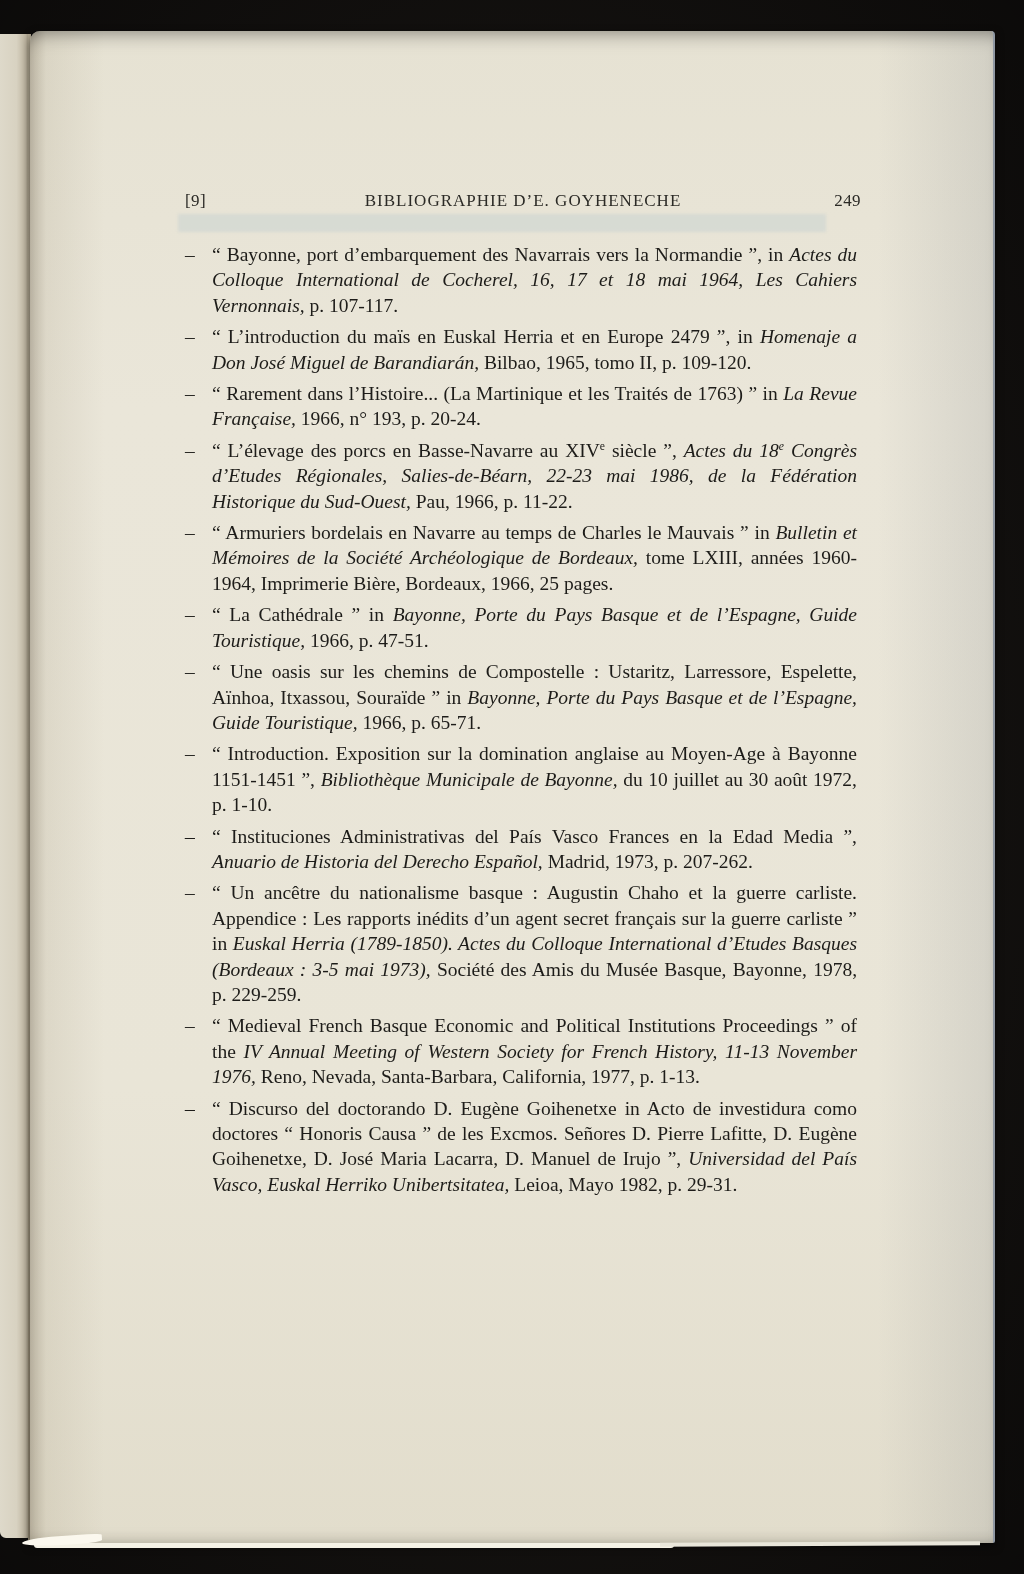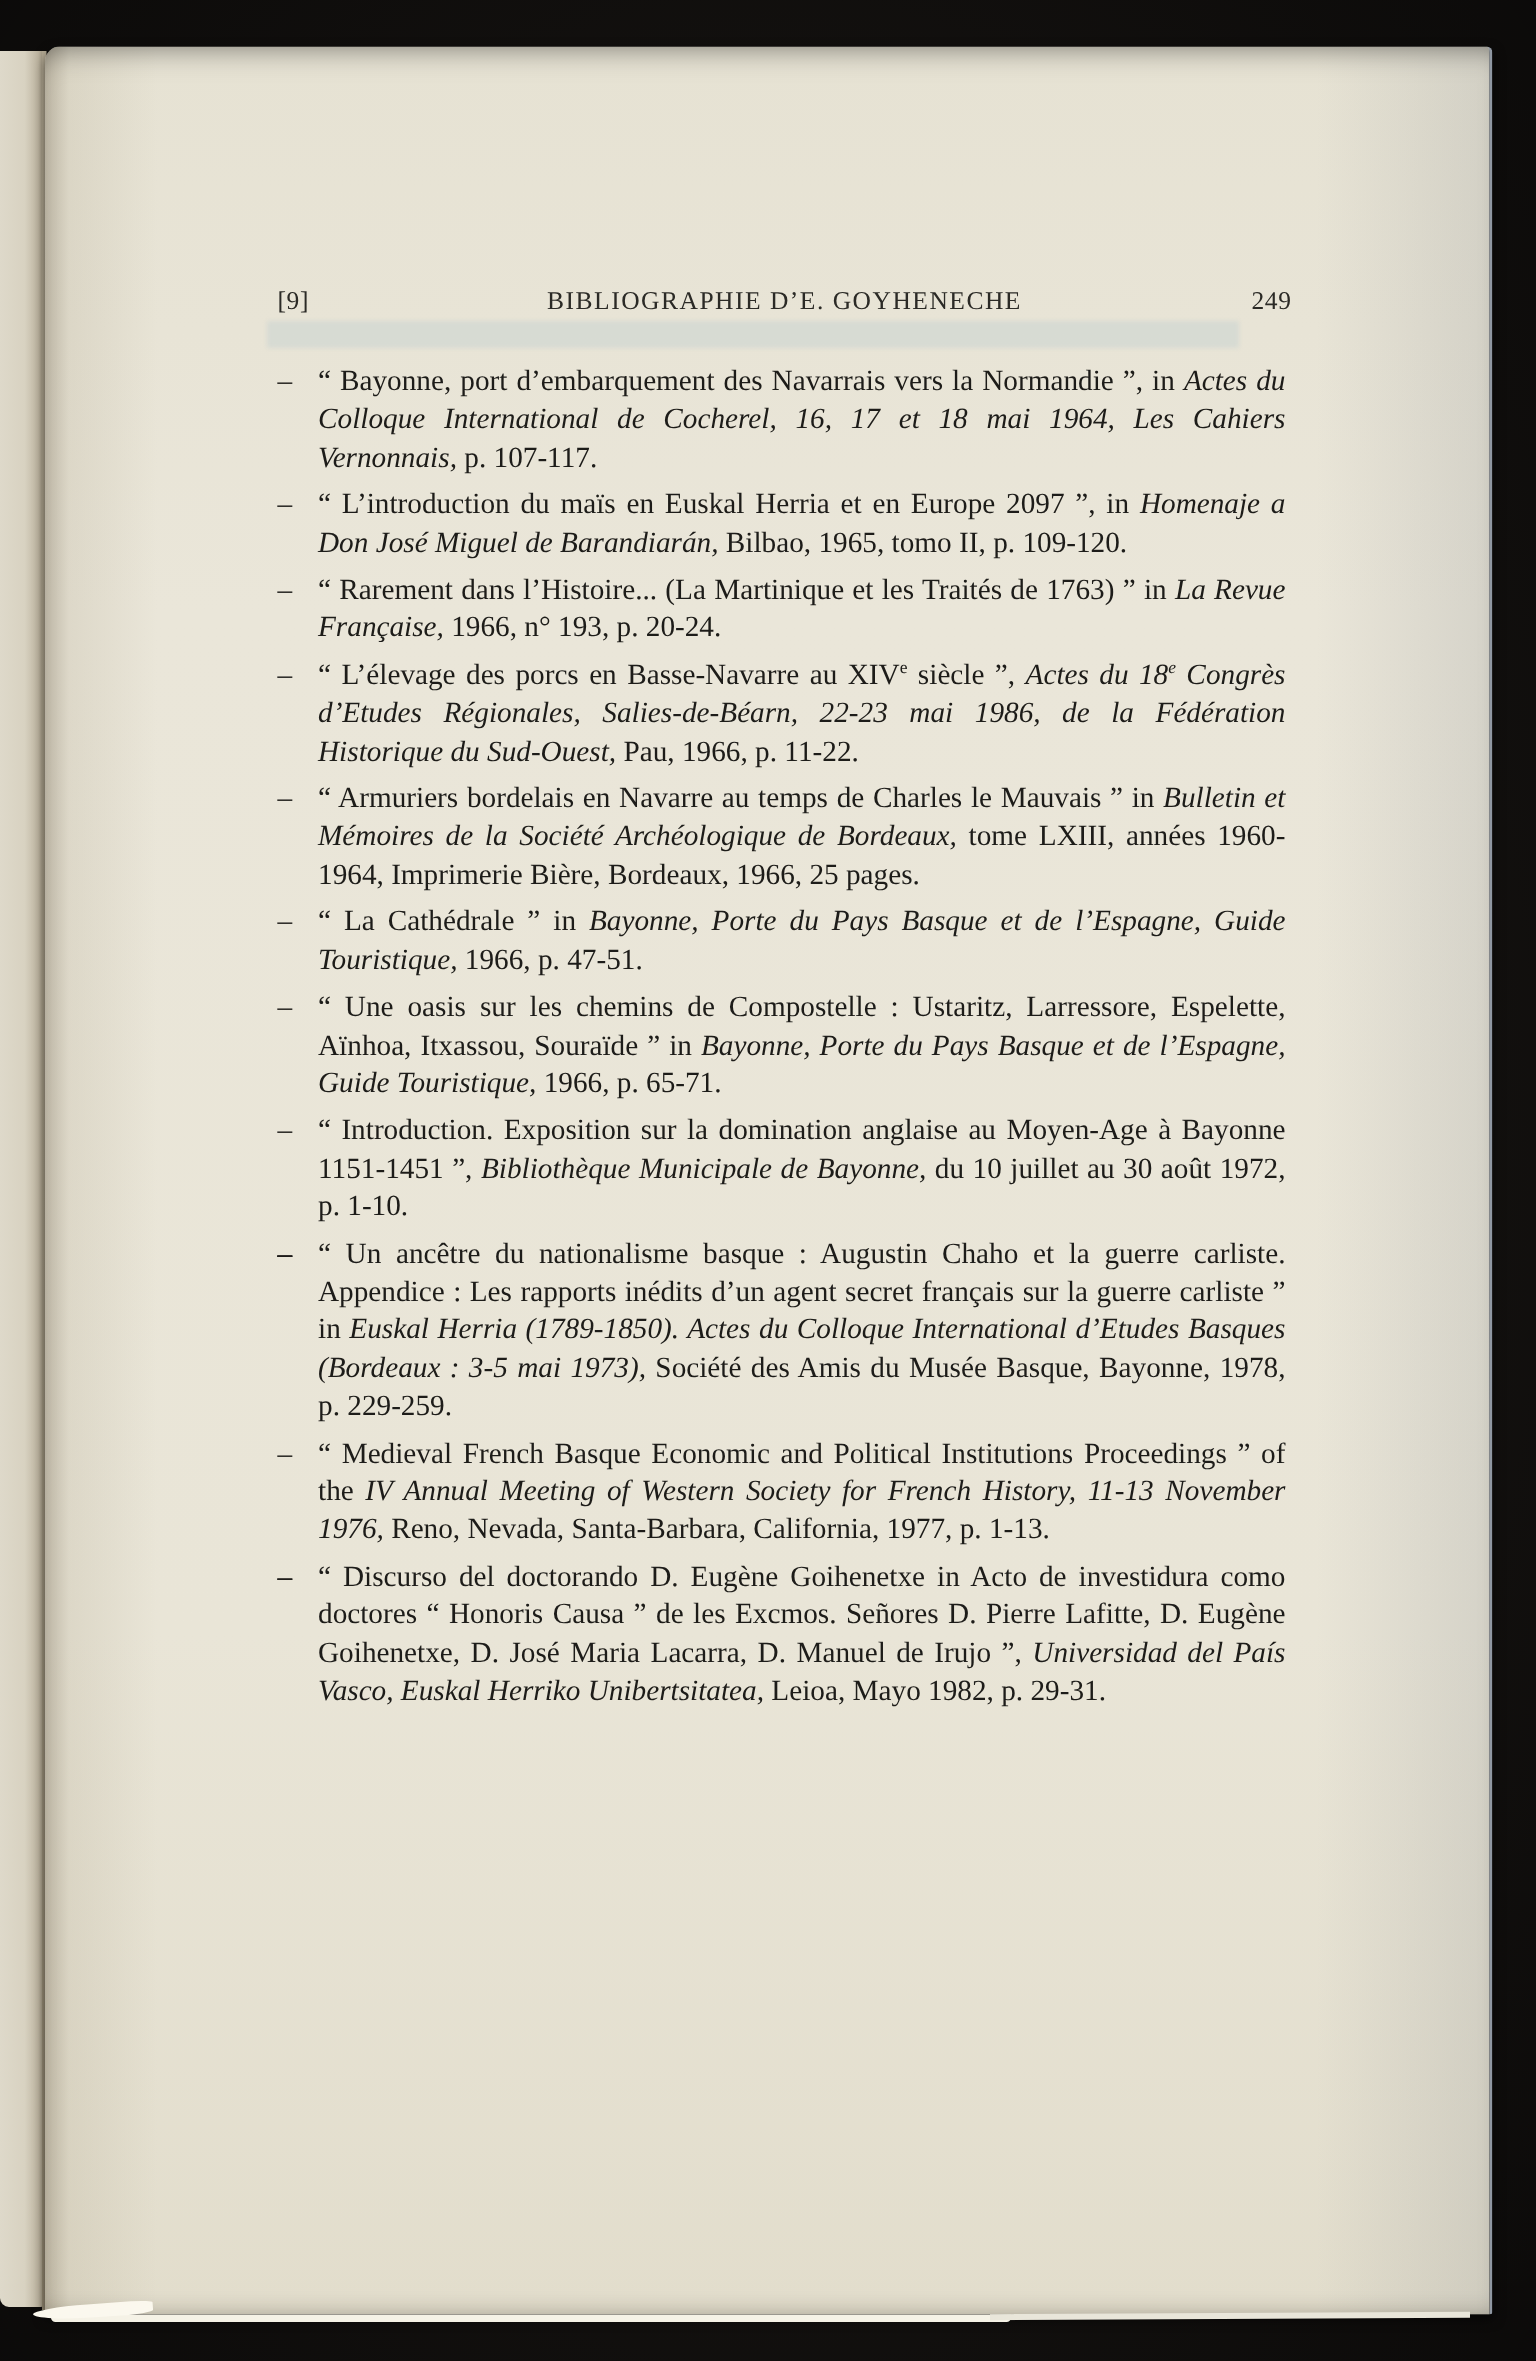--- a/index.html
+++ b/index.html
@@ -78,29 +78,29 @@
 
 <div class="page">
   <div class="header-band"></div>
   <div class="header">
     <span class="h-left">[9]</span>
     <span class="h-center">BIBLIOGRAPHIE D’E. GOYHENECHE</span>
     <span class="h-right">249</span>
   </div>
   <div class="entries">
       <div class="entry"><span class="dash">–</span><span><span>“ Bayonne, port d’embarquement des Navarrais vers la Normandie ”, in </span><span class="i">Actes du Colloque International de Cocherel, 16, 17 et 18 mai 1964, Les Cahiers Vernonnais, </span><span>p. 107-117.</span></span></div>
-      <div class="entry"><span class="dash">–</span><span><span>“ L’introduction du maïs en Euskal Herria et en Europe 2097 ”, in </span><span class="i">Homenaje a Don José Miguel de Barandiarán, </span><span>Bilbao, 1965, tomo II, p. 109-120.</span></span></div>
+      <div class="entry"><span class="dash">–</span><span><span>“ L’introduction du maïs en Euskal Herria et en Europe 2479 ”, in </span><span class="i">Homenaje a Don José Miguel de Barandiarán, </span><span>Bilbao, 1965, tomo II, p. 109-120.</span></span></div>
       <div class="entry"><span class="dash">–</span><span><span>“ Rarement dans l’Histoire... (La Martinique et les Traités de 1763) ” in </span><span class="i">La Revue Française, </span><span>1966, n° 193, p. 20-24.</span></span></div>
       <div class="entry"><span class="dash">–</span><span><span>“ L’élevage des porcs en Basse-Navarre au XIV</span><sup>e</sup><span> siècle ”, </span><span class="i">Actes du 18</span><sup class="i">e</sup><span class="i"> Congrès d’Etudes Régionales, Salies-de-Béarn, 22-23 mai 1986, de la Fédération Historique du Sud-Ouest, </span><span>Pau, 1966, p. 11-22.</span></span></div>
       <div class="entry"><span class="dash">–</span><span><span>“ Armuriers bordelais en Navarre au temps de Charles le Mauvais ” in </span><span class="i">Bulletin et Mémoires de la Société Archéologique de Bordeaux, </span><span>tome LXIII, années 1960-1964, Imprimerie Bière, Bordeaux, 1966, 25 pages.</span></span></div>
       <div class="entry"><span class="dash">–</span><span><span>“ La Cathédrale ” in </span><span class="i">Bayonne, Porte du Pays Basque et de l’Espagne, Guide Touristique, </span><span>1966, p. 47-51.</span></span></div>
       <div class="entry"><span class="dash">–</span><span><span>“ Une oasis sur les chemins de Compostelle : Ustaritz, Larressore, Espelette, Aïnhoa, Itxassou, Souraïde ” in </span><span class="i">Bayonne, Porte du Pays Basque et de l’Espagne, Guide Touristique, </span><span>1966, p. 65-71.</span></span></div>
       <div class="entry"><span class="dash">–</span><span><span>“ Introduction. Exposition sur la domination anglaise au Moyen-Age à Bayonne 1151-1451 ”, </span><span class="i">Bibliothèque Municipale de Bayonne, </span><span>du 10 juillet au 30 août 1972, p. 1-10.</span></span></div>
       <div class="entry"><span class="dash">–</span></div>
-      <div class="entry"><span class="dash">–</span></div>
+      <div class="entry"><span class="dash">–</span><span><span>“ Instituciones Administrativas del País Vasco Frances en la Edad Media ”, </span><span class="i">Anuario de Historia del Derecho Español, </span><span>Madrid, 1973, p. 207-262.</span></span></div>
       <div class="entry"><span class="dash">–</span><span><span>“ Un ancêtre du nationalisme basque : Augustin Chaho et la guerre carliste. Appendice : Les rapports inédits d’un agent secret français sur la guerre carliste ” in </span><span class="i">Euskal Herria (1789-1850). Actes du Colloque International d’Etudes Basques (Bordeaux : 3-5 mai 1973), </span><span>Société des Amis du Musée Basque, Bayonne, 1978, p. 229-259.</span></span></div>
       <div class="entry"><span class="dash">–</span><span><span>“ Medieval French Basque Economic and Political Institutions Proceedings ” of the </span><span class="i">IV Annual Meeting of Western Society for French History, 11-13 November 1976, </span><span>Reno, Nevada, Santa-Barbara, California, 1977, p. 1-13.</span></span></div>
       <div class="entry"><span class="dash">–</span></div>
       <div class="entry"><span class="dash">–</span><span><span>“ Discurso del doctorando D. Eugène Goihenetxe in Acto de investidura como doctores “ Honoris Causa ” de les Excmos. Señores D. Pierre Lafitte, D. Eugène Goihenetxe, D. José Maria Lacarra, D. Manuel de Irujo ”, </span><span class="i">Universidad del País Vasco, Euskal Herriko Unibertsitatea, </span><span>Leioa, Mayo 1982, p. 29-31.</span></span></div>
     </div>
 </div>
 
 <div class="bottom-edge-1"></div>
 <div class="bottom-edge-2"></div>
 <div class="bottom-curl"></div>

